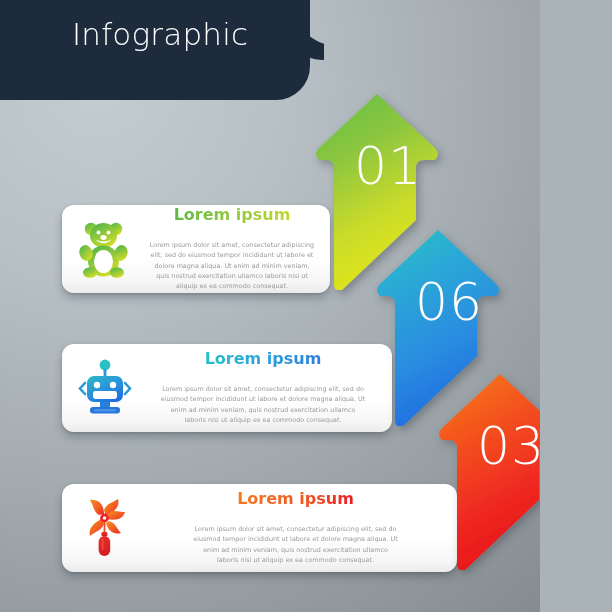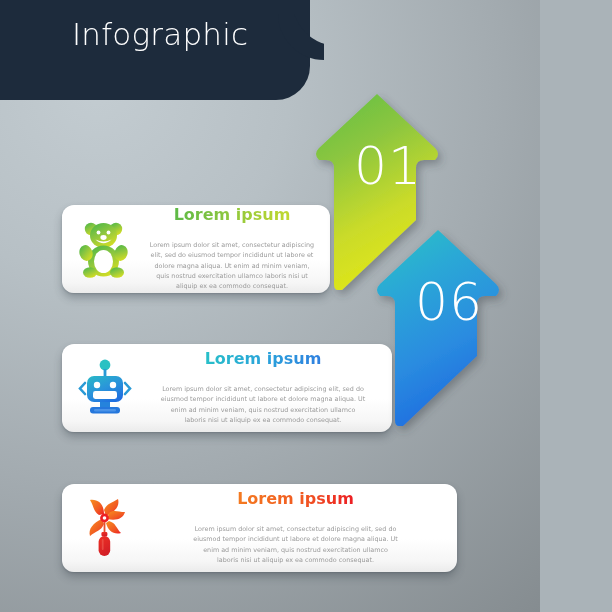--- a/index.html
+++ b/index.html
@@ -187,20 +187,51 @@
         Q 22 198 22 192
         L 22 76
         Q 22 68 14 68
         L 7 68
         Q 1 62 7 56
         Z"></path>
     </svg>
     <span class="num">06</span>
   </div>
 
+  <div class="arrow arrow-front" id="arrow3">
+    <svg width="130" height="200" viewBox="0 0 130 200">
+      <defs>
+        <linearGradient id="g3" x1="0" y1="0" x2="0.35" y2="1">
+          <stop offset="0%" stop-color="#f77f1e"></stop>
+          <stop offset="33%" stop-color="#f4551f"></stop>
+          <stop offset="72%" stop-color="#ef2a20"></stop>
+          <stop offset="100%" stop-color="#e8141c"></stop>
+        </linearGradient>
+        <filter id="sh3" x="-30%" y="-20%" width="180%" height="160%">
+          <feDropShadow dx="3" dy="4" stdDeviation="4" flood-color="#3a4349" flood-opacity="0.42"></feDropShadow>
+        </filter>
+      </defs>
+      <path filter="url(#sh3)" fill="url(#g3)" d="
+        M 65 2
+        L 123 56
+        Q 129 62 123 68
+        L 112 68
+        Q 104 68 104 76
+        L 104 128
+        L 30 198
+        L 26 198
+        Q 22 198 22 192
+        L 22 76
+        Q 22 68 14 68
+        L 7 68
+        Q 1 62 7 56
+        Z"></path>
+    </svg>
+    <span class="num">03</span>
+  </div>
 
   <div class="card" id="card1">
     <div class="card-icon">
       <svg width="52" height="58" viewBox="0 0 52 58">
         <defs>
           <linearGradient id="bear" x1="0.15" y1="0" x2="0.7" y2="1">
             <stop offset="0%" stop-color="#4cb748"></stop>
             <stop offset="45%" stop-color="#8cc63f"></stop>
             <stop offset="100%" stop-color="#d7df23"></stop>
           </linearGradient>

